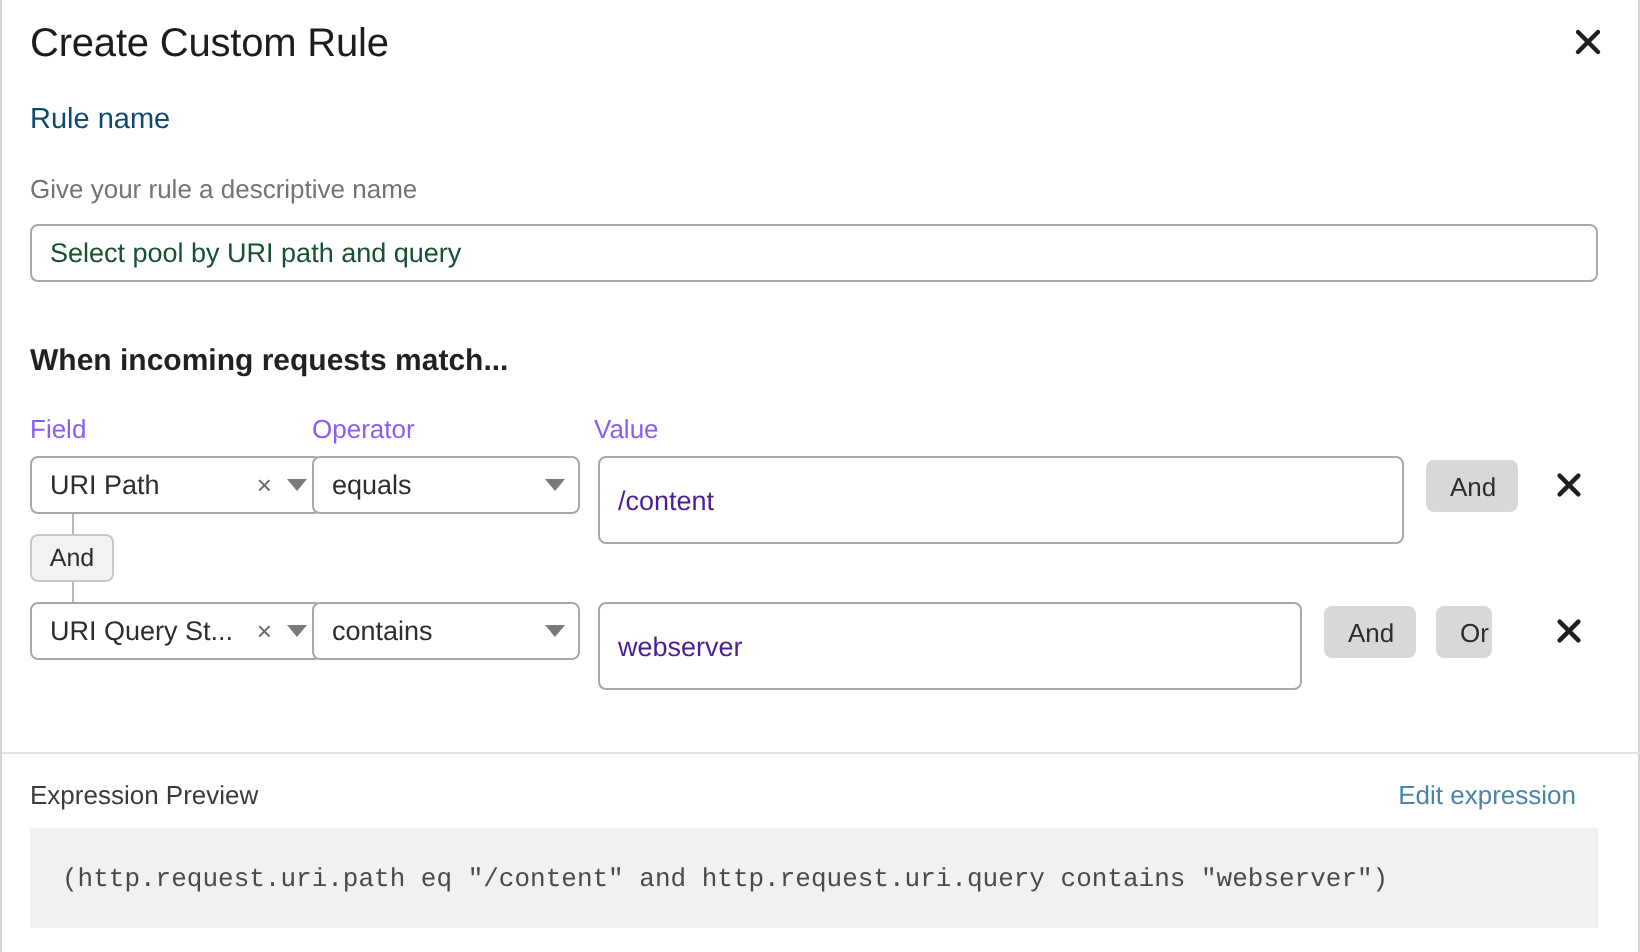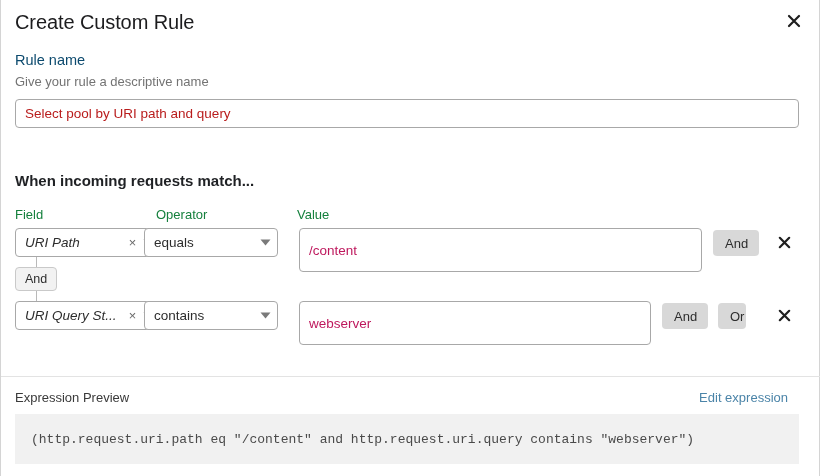--- a/index.html
+++ b/index.html
@@ -68,32 +68,32 @@
   }
   .label-strong {
     font-size: 14.5px;
     color: #0c4a6e;
     line-height: 20px;
   }
   .label-sub {
     font-size: 13px;
     color: #737373;
     line-height: 18px;
-    margin-top: 3px;
+    margin-top: 16px;
   }
   .text-input {
     margin-top: 8px;
     width: 784px;
     height: 29px;
     border: 1px solid #a8a8a8;
     border-radius: 4px;
     background: #fff;
     font-family: "Liberation Sans", sans-serif;
     font-size: 13.5px;
-    color: #b91c1c;
+    color: #14532d;
     padding: 0 9px;
     outline: none;
   }
 
   
   .section-when-title {
     position: absolute;
     left: 14px;
     top: 172px;
     font-size: 15px;
@@ -104,21 +104,21 @@
   .col-headers {
     position: absolute;
     top: 206px;
     left: 0;
     width: 820px;
     height: 20px;
   }
   .col-head {
     position: absolute;
     font-size: 13px;
-    color: #15803d;
+    color: #8b5cf6;
     line-height: 18px;
   }
   .col-head.field    { left: 14px; }
   .col-head.operator { left: 155px; }
   .col-head.value    { left: 296px; }
 
   
   .cond-row {
     position: absolute;
     left: 0;
@@ -154,32 +154,32 @@
     cursor: pointer;
   }
   .select-box .caret {
     width: 20px;
     display: flex;
     align-items: center;
     justify-content: center;
     padding-right: 4px;
   }
 
-  .field-select    { left: 14px;  width: 146px; font-style: italic; }
-  .operator-select { left: 143px; width: 134px; }
+  .field-select    { left: 14px;  width: 146px; }
+  .operator-select { left: 155px; width: 134px; }
 
   .value-input {
     position: absolute;
     height: 44px;
     border: 1px solid #a8a8a8;
     border-radius: 4px;
     background: #fff;
     font-family: "Liberation Sans", sans-serif;
     font-size: 13.5px;
-    color: #be185d;
+    color: #4c1d95;
     padding: 16px 9px;
     outline: none;
   }
   .row1 .value-input { left: 298px; width: 403px; }
   .row2 .value-input { left: 298px; width: 352px; }
 
   .logic-btn {
     position: absolute;
     height: 26px;
     top: 2px;

